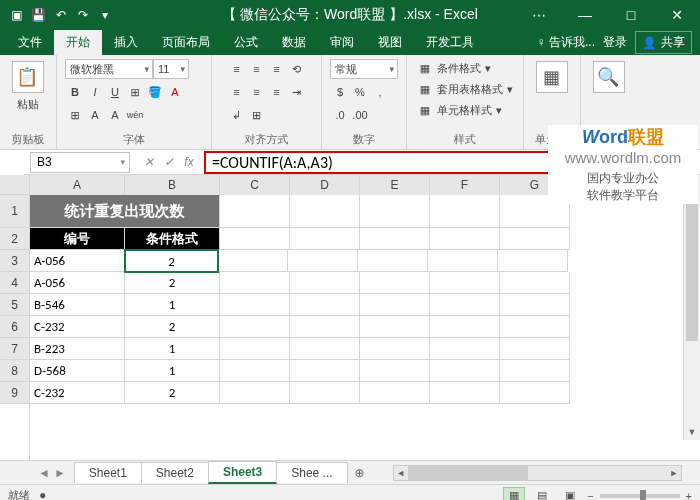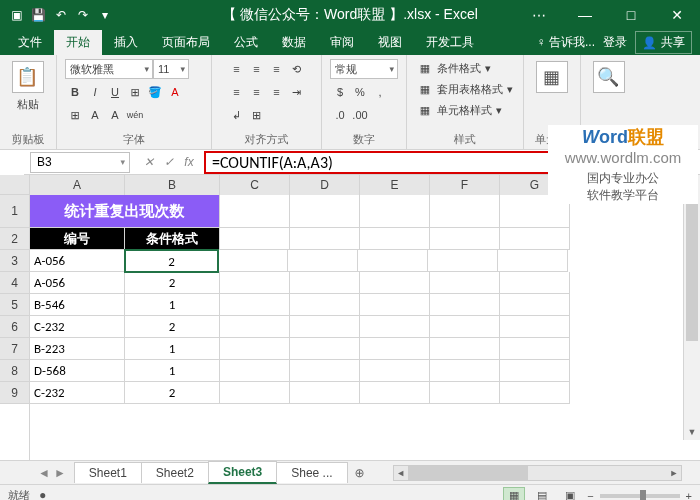--- a/index.html
+++ b/index.html
@@ -59,21 +59,21 @@
 .colheads { height: 20px; display: flex; border-bottom: 1px solid #d4d4d4; background: #e6e6e6; }
 .corner { width: 30px; height: 20px; border-right: 1px solid #d4d4d4; border-bottom: 1px solid #d4d4d4; background: #e6e6e6; }
 .ch { height: 20px; border-right: 1px solid #d4d4d4; display: flex; align-items: center; justify-content: center; font-size: 12px; color: #444; background: #e6e6e6; cursor: pointer; }
 .rh { width: 30px; height: 22px; border-bottom: 1px solid #d4d4d4; border-right: 1px solid #d4d4d4; display: flex; align-items: center; justify-content: center; font-size: 12px; color: #444; background: #e6e6e6; cursor: pointer; }
 .gridbody { flex: 1; position: relative; }
 .datarow { display: flex; height: 22px; }
 .cell { border-right: 1px solid #d4d4d4; border-bottom: 1px solid #d4d4d4; display: flex; align-items: center; padding: 0 4px; font-size: 13px; font-family: Calibri, sans-serif; cursor: cell; }
 .cA { width: 95px; }
 .cB { width: 95px; }
 .cO { width: 70px; }
-.headercell { background: #8b5cf6; color: #fff; font-weight: bold; justify-content: center; font-family: Liberation Mono, monospace; }
+.headercell { background: #737373; color: #fff; font-weight: bold; justify-content: center; font-family: Liberation Mono, monospace; }
 .subhead { background: #000; color: #fff; font-weight: bold; justify-content: center; font-family: "Microsoft YaHei"; }
 .data-a { text-align: left; }
 .data-b { justify-content: center; }
 .active-cell { border: 2px solid #217346 !important; margin: -1px; position: relative; z-index: 2; background: #fff; }
 
 
 .sheettabs { height: 24px; border-top: 1px solid #d4d4d4; background: #f1f1f1; display: flex; align-items: center; font-size: 12px; padding-left: 30px; gap: 0; }
 .navarr { display: flex; gap: 4px; color: #888; padding: 0 8px; }
 .navarr span { cursor: pointer; }
 .stab { padding: 3px 14px; border: 1px solid #ccc; border-bottom: none; background: #fff; cursor: pointer; margin-right: -1px; color: #444; }

